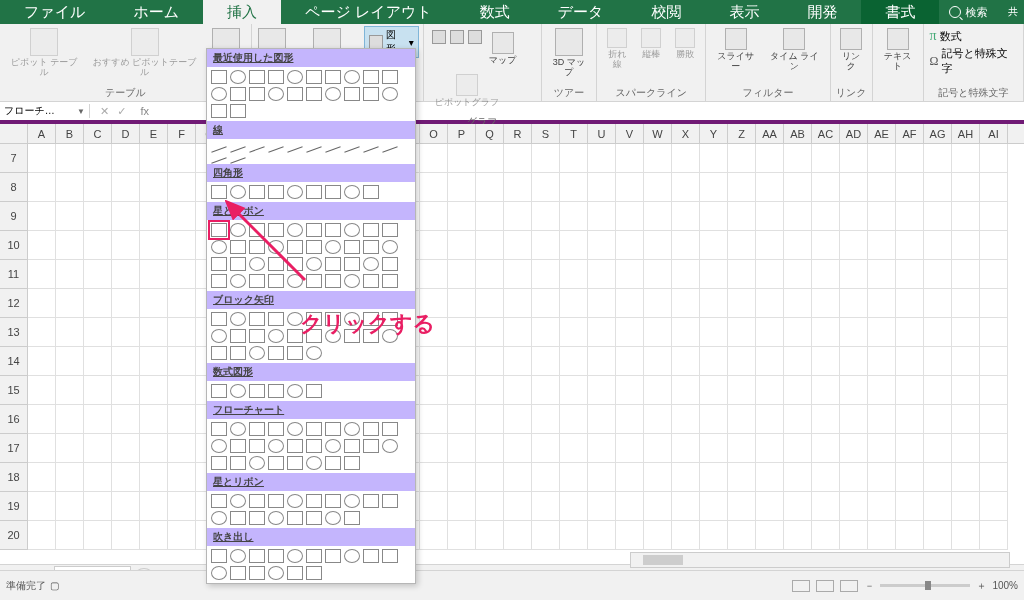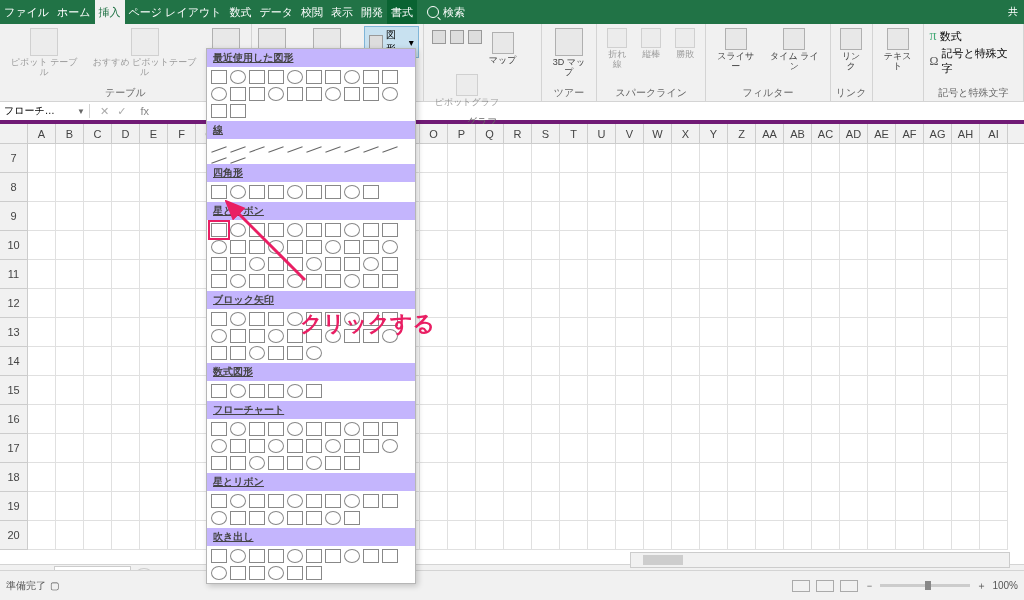--- a/index.html
+++ b/index.html
@@ -1,20 +1,20 @@
 <!DOCTYPE html>
 <html><head>
 <meta charset="utf-8">
 <style>
 * { box-sizing: border-box; margin: 0; padding: 0; }
 body { font-family: "Yu Gothic UI", "Meiryo", sans-serif; font-size: 11px; background: #fff; overflow: hidden; width: 1024px; height: 600px; position: relative; }
 
 
 .titlebar { background: #217346; height: 24px; display: flex; align-items: stretch; color: #fff; }
-.tab { padding: 0 4px; display: flex; align-items: center; font-size: 11px; cursor: pointer; }
+.tab { padding: 0 24px; display: flex; align-items: center; font-size: 15px; cursor: pointer; }
 .tab.active { background: #f1f1f1; color: #217346; }
 .tab.format { background: #0a6332; }
 .search-tab { display: flex; align-items: center; padding: 0 10px; gap: 4px; }
 .search-icon { width: 12px; height: 12px; border: 1.2px solid #fff; border-radius: 50%; position: relative; }
 .search-icon::after { content: ''; position: absolute; width: 4px; height: 1.2px; background: #fff; bottom: -2px; right: -3px; transform: rotate(45deg); }
 .titlebar-right { margin-left: auto; display: flex; align-items: center; padding-right: 6px; font-size: 10px; }
 
 
 .ribbon { background: #f1f1f1; height: 78px; display: flex; border-bottom: 1px solid #d4d4d4; }
 .ribbon-group { border-right: 1px solid #d4d4d4; display: flex; flex-direction: column; padding: 2px 4px 0; }

